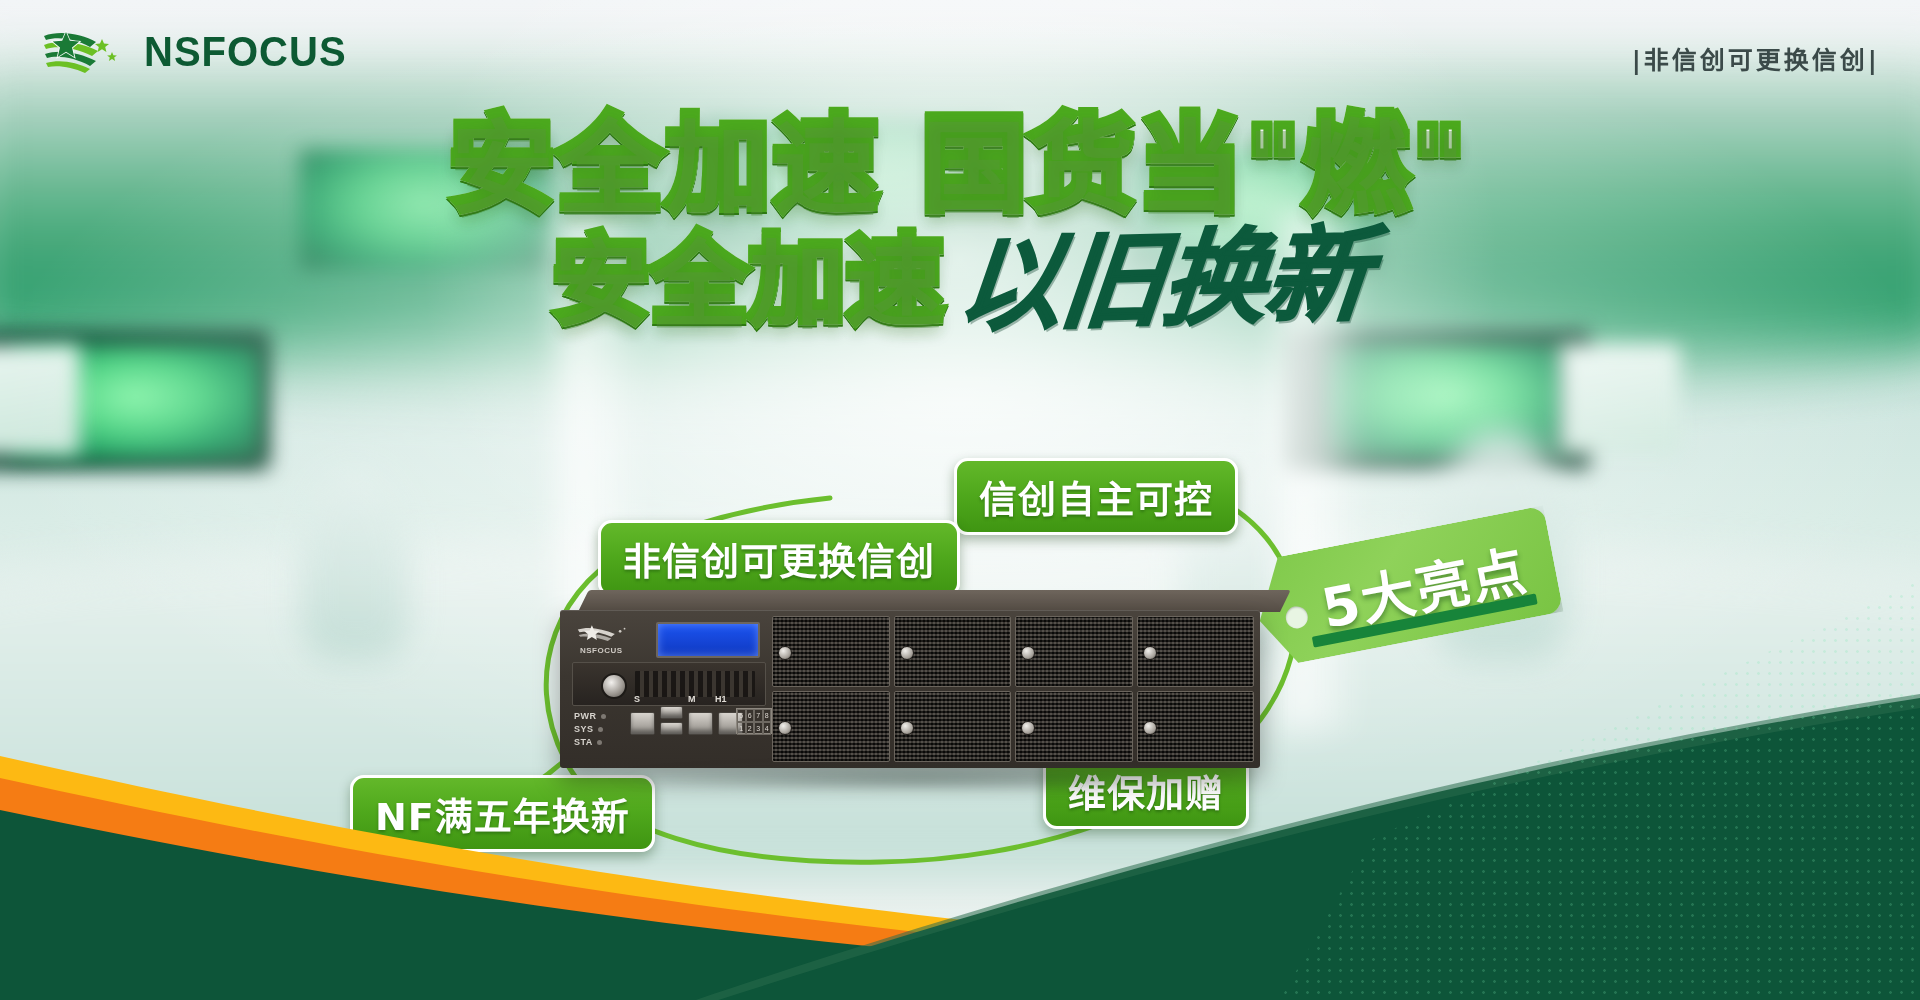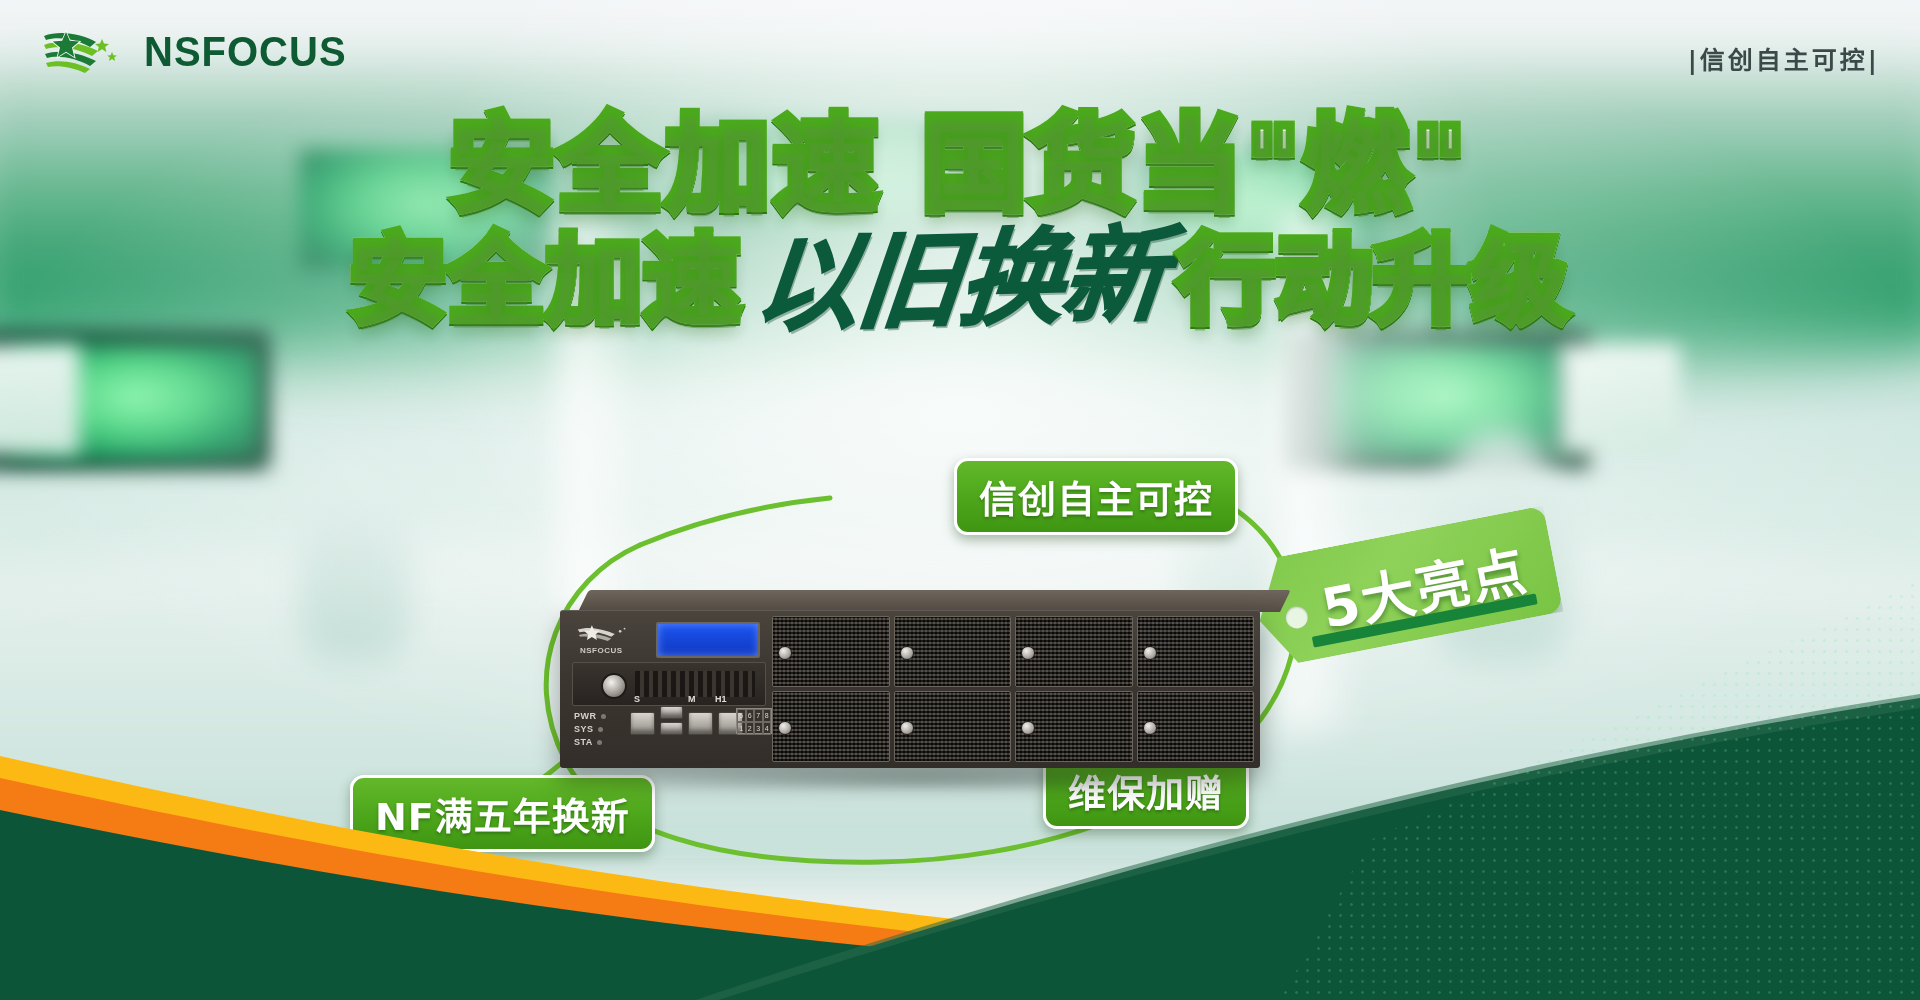--- a/index.html
+++ b/index.html
@@ -303,44 +303,46 @@
       <path d="M5 28 C20 23,40 27,56 35 L50 40 C36 32,18 29,7 32 Z" fill="#1a7a36"></path>
       <path d="M6 37 C20 33,36 36,50 43 L45 47 C32 41,18 39,8 41 Z" fill="#6cc024"></path>
       <path d="M26 4 l4.4 10.2 11 .7 -8.4 7.1 2.7 10.8 -9.7-6 -9.7 6 2.7-10.8 -8.4-7.1 11-.7 Z" fill="#ffffff" opacity=".92"></path>
       <path d="M26 6 l3.8 8.8 9.5 .6 -7.3 6.2 2.3 9.3 -8.3-5.2 -8.3 5.2 2.3-9.3 -7.3-6.2 9.5-.6 Z" fill="#1a7a36"></path>
       <path d="M62 13 l2 4.6 5 .3 -3.8 3.2 1.2 4.9 -4.4-2.7 -4.4 2.7 1.2-4.9 -3.8-3.2 5-.3 Z" fill="#6cc024"></path>
       <path d="M72 26 l1.4 3.2 3.5 .2 -2.7 2.2 .9 3.4 -3.1-1.9 -3.1 1.9 .9-3.4 -2.7-2.2 3.5-.2 Z" fill="#6cc024"></path>
     </svg>
     <span class="logo-text">NSFOCUS</span>
   </div>
 
-  <div class="slogan">|信创自主可控|</div>
+  <div class="slogan">|非信创可更换信创|</div>
 
   <div class="headline">
     <div class="hl-line hl1">
       <span class="outl">安全加速 国货当"燃"</span>
     </div>
     <div class="hl-line hl2">
       <span class="outl">安全加速</span>
       <span class="calli">以旧换新</span>
-      <span class="outl">行动升级</span>
     </div>
   </div>
 
   <svg class="arc" viewBox="0 0 1920 1000">
     <path d="M1210 495 C1305 540,1320 640,1260 720 C1190 810,1030 860,880 862
              C720 865,600 830,565 760 C520 672,560 580,640 545" fill="none" stroke="#6cbf2e" stroke-width="5" stroke-linecap="round"></path>
     <path d="M640 545 C700 520,760 505,830 498" fill="none" stroke="#6cbf2e" stroke-width="5" stroke-linecap="round"></path>
     <path d="M565 760 C520 800,470 820,430 822" fill="none" stroke="#6cbf2e" stroke-width="5" stroke-linecap="round"></path>
   </svg>
 
   <div class="badge" style="left:954px;top:458px;">
     <span>信创自主可控</span>
   </div>
 
+  <div class="badge" style="left:598px;top:520px;">
+    <span>非信创可更换信创</span>
+  </div>
 
   <div class="badge" style="left:350px;top:775px;text-align:right;">
     <span>NF满五年换新</span>
   </div>
 
 
   <div class="badge" style="left:1043px;top:752px;">
     <span>维保加赠</span>
   </div>
 

